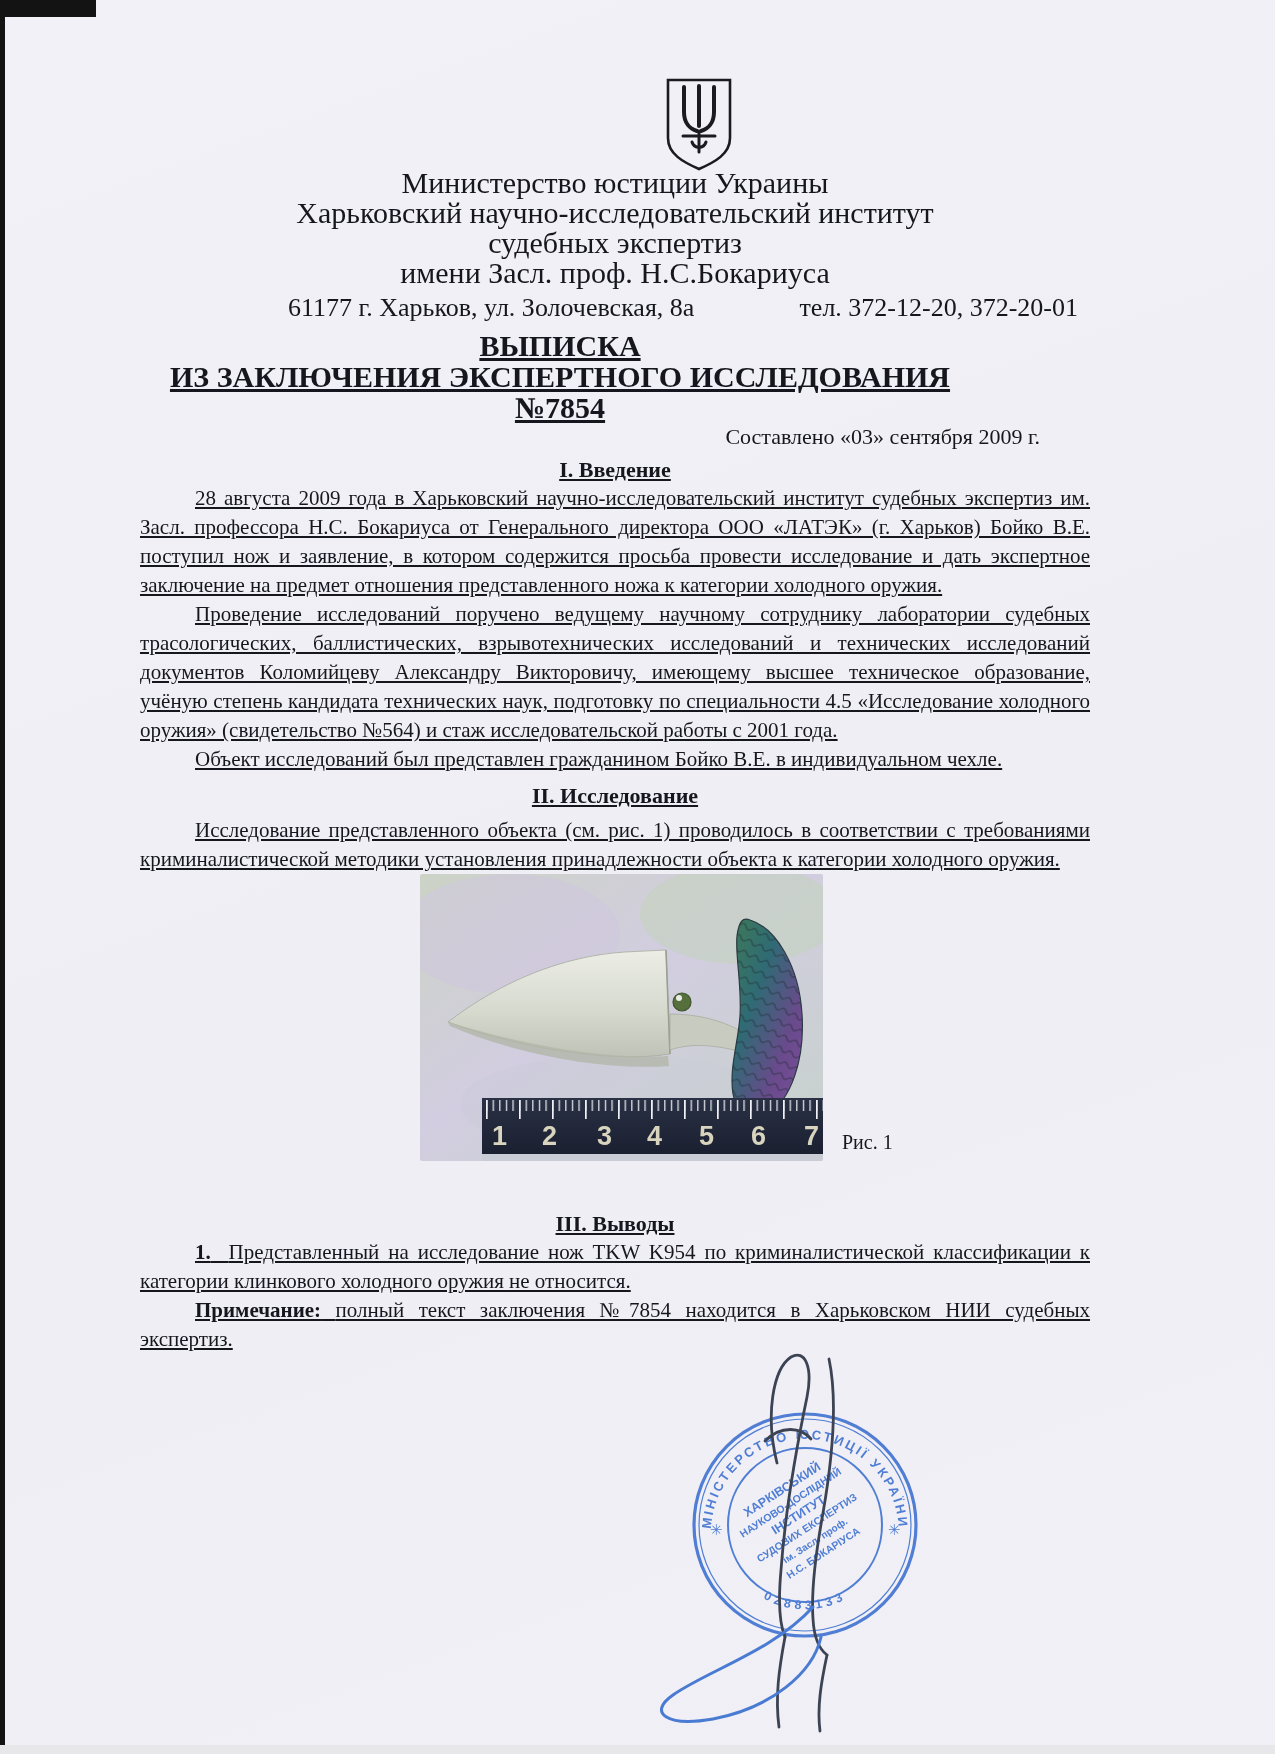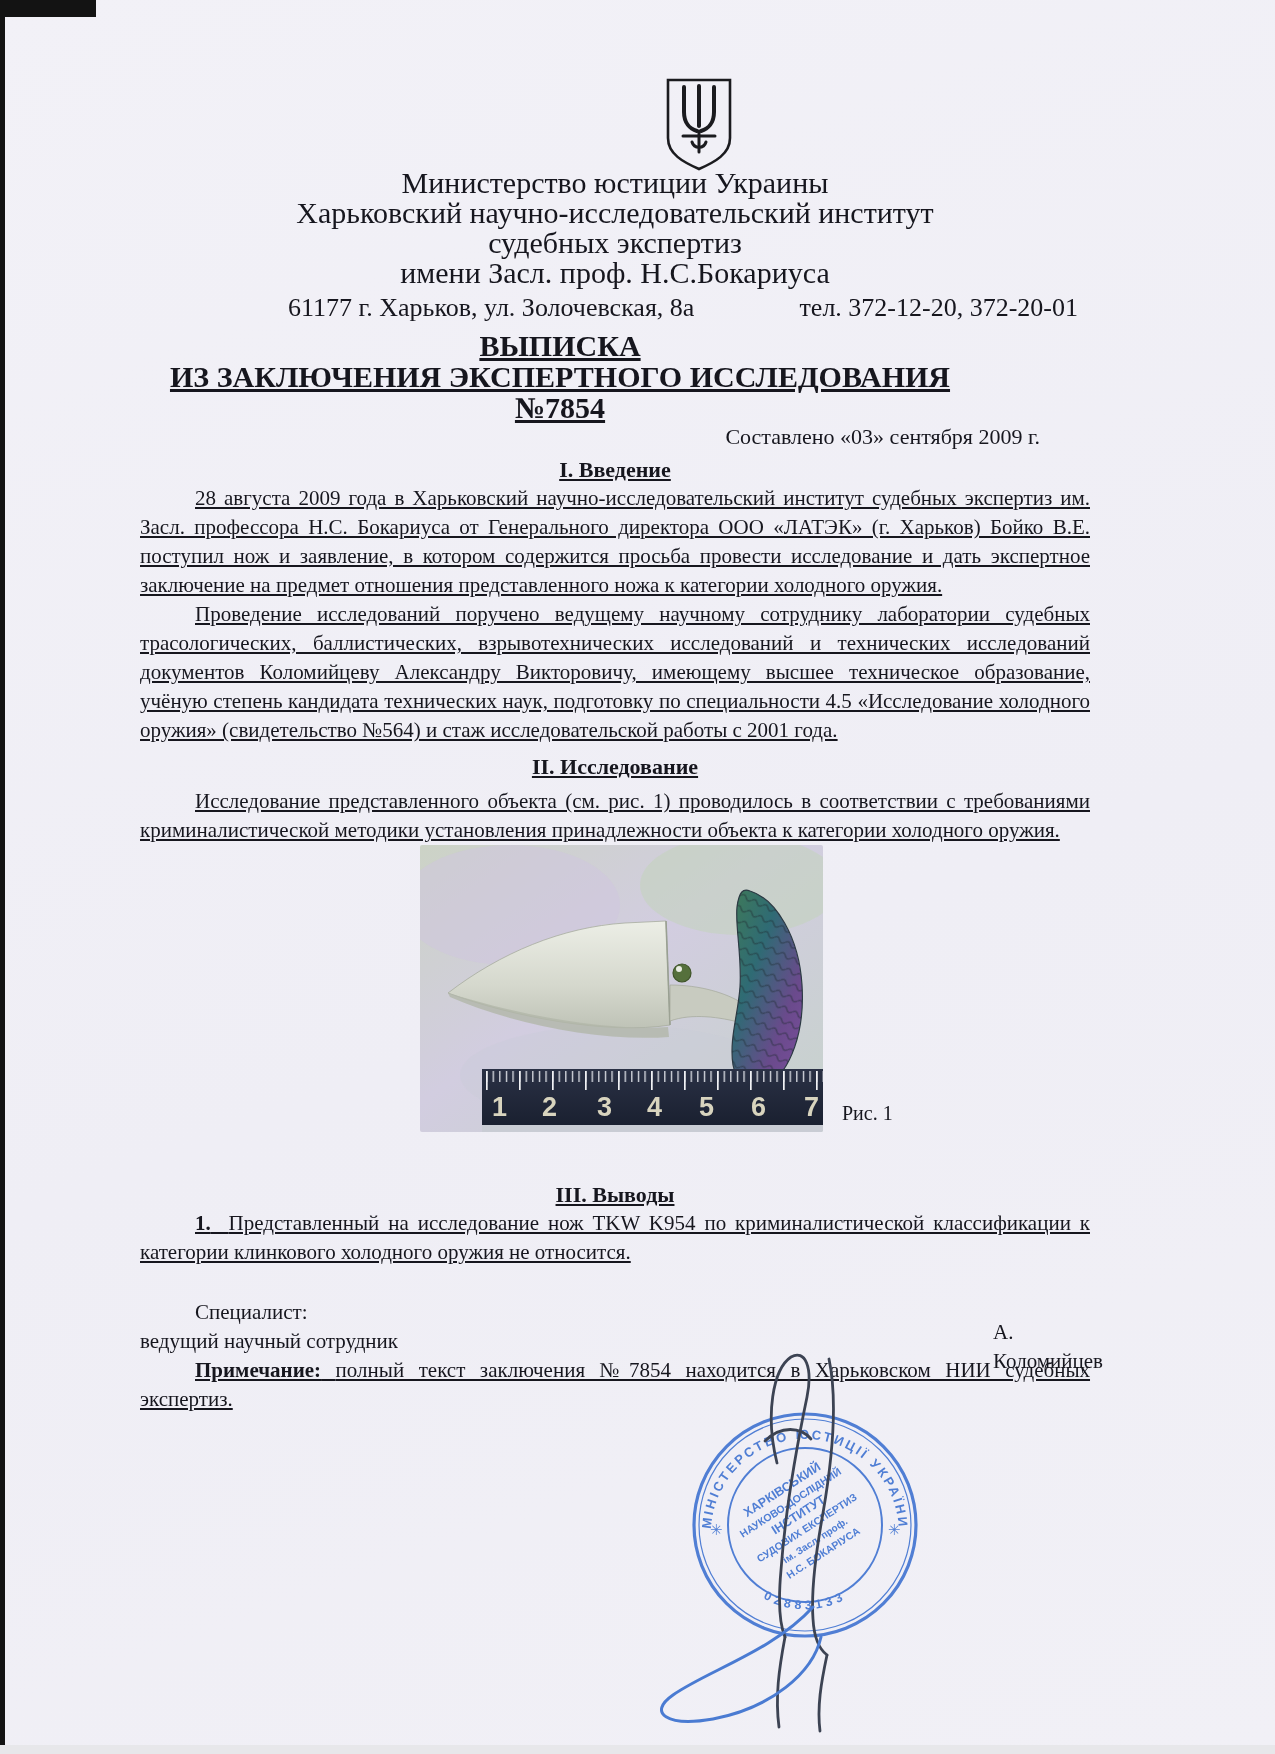--- a/index.html
+++ b/index.html
@@ -90,20 +90,21 @@
     <div>ИЗ ЗАКЛЮЧЕНИЯ ЭКСПЕРТНОГО ИССЛЕДОВАНИЯ</div>
     <div>№7854</div>
   </div>
 
   <div class="composed">Составлено «03» сентября 2009 г.</div>
 
   <div class="text-main">
     <div class="sec-heading">I. Введение</div>
     <p class="p-first">28 августа 2009 года в Харьковский научно-исследовательский институт судебных экспертиз им. Засл. профессора Н.С. Бокариуса от Генерального директора ООО «ЛАТЭК» (г. Харьков) Бойко В.Е. поступил нож и заявление, в котором содержится просьба провести исследование и дать экспертное заключение на предмет отношения представленного ножа к категории холодного оружия.</p>
     <p>Проведение исследований поручено ведущему научному сотруднику лаборатории судебных трасологических, баллистических, взрывотехнических исследований и технических исследований документов Коломийцеву Александру Викторовичу, имеющему высшее техническое образование, учёную степень кандидата технических наук, подготовку по специальности 4.5 «Исследование холодного оружия» (свидетельство №564) и стаж исследовательской работы с 2001 года.</p>
+    <p>Объект исследований был представлен гражданином Бойко В.Е. в индивидуальном чехле.</p>
 
     <div class="sec-heading h2-sec2">II. Исследование</div>
     <p>Исследование представленного объекта (см. рис. 1) проводилось в соответствии с требованиями криминалистической методики установления принадлежности объекта к категории холодного оружия.</p>
 
     <div class="figure">
       <svg class="photo" viewBox="0 0 403 287">
         <defs>
           <linearGradient id="bgGrad" x1="0" y1="0" x2="1" y2="1">
             <stop offset="0" stop-color="#ccd3c6"></stop>
             <stop offset="0.45" stop-color="#d2cde0"></stop>
@@ -169,25 +170,20 @@
           </g>
           <rect x="62" y="280" width="341" height="7" fill="#c9ccd4"></rect>
         </g>
       </svg>
       <span class="fig-caption">Рис. 1</span>
     </div>
 
     <div class="sec-heading h2-sec3">III. Выводы</div>
     <p class="concl"><b>1.</b>&nbsp;&nbsp;<span>Представленный на исследование нож TKW K954 по криминалистической классификации к категории клинкового холодного оружия не относится.</span></p>
 
-    <div class="sig-block">
-      <div class="sig-line1">Специалист:</div>
-      <div class="sig-line2">ведущий научный сотрудник</div>
-      <div class="sig-name">А. Коломийцев</div>
-    </div>
 
     <p class="note"><b>Примечание:</b> <span>полный текст заключения №7854 находится в Харьковском НИИ судебных экспертиз.</span></p>
   </div>
 
   <svg class="stamp" viewBox="-120 -120 240 240">
     <defs>
       <path id="arcTop" d="M -94 8 A 94 94 0 1 1 94 8" fill="none"></path>
       <path id="arcBottom" d="M -80 28 A 85 85 0 0 0 80 28" fill="none"></path>
     </defs>
     <g stroke="#3a6fd0" fill="none">

